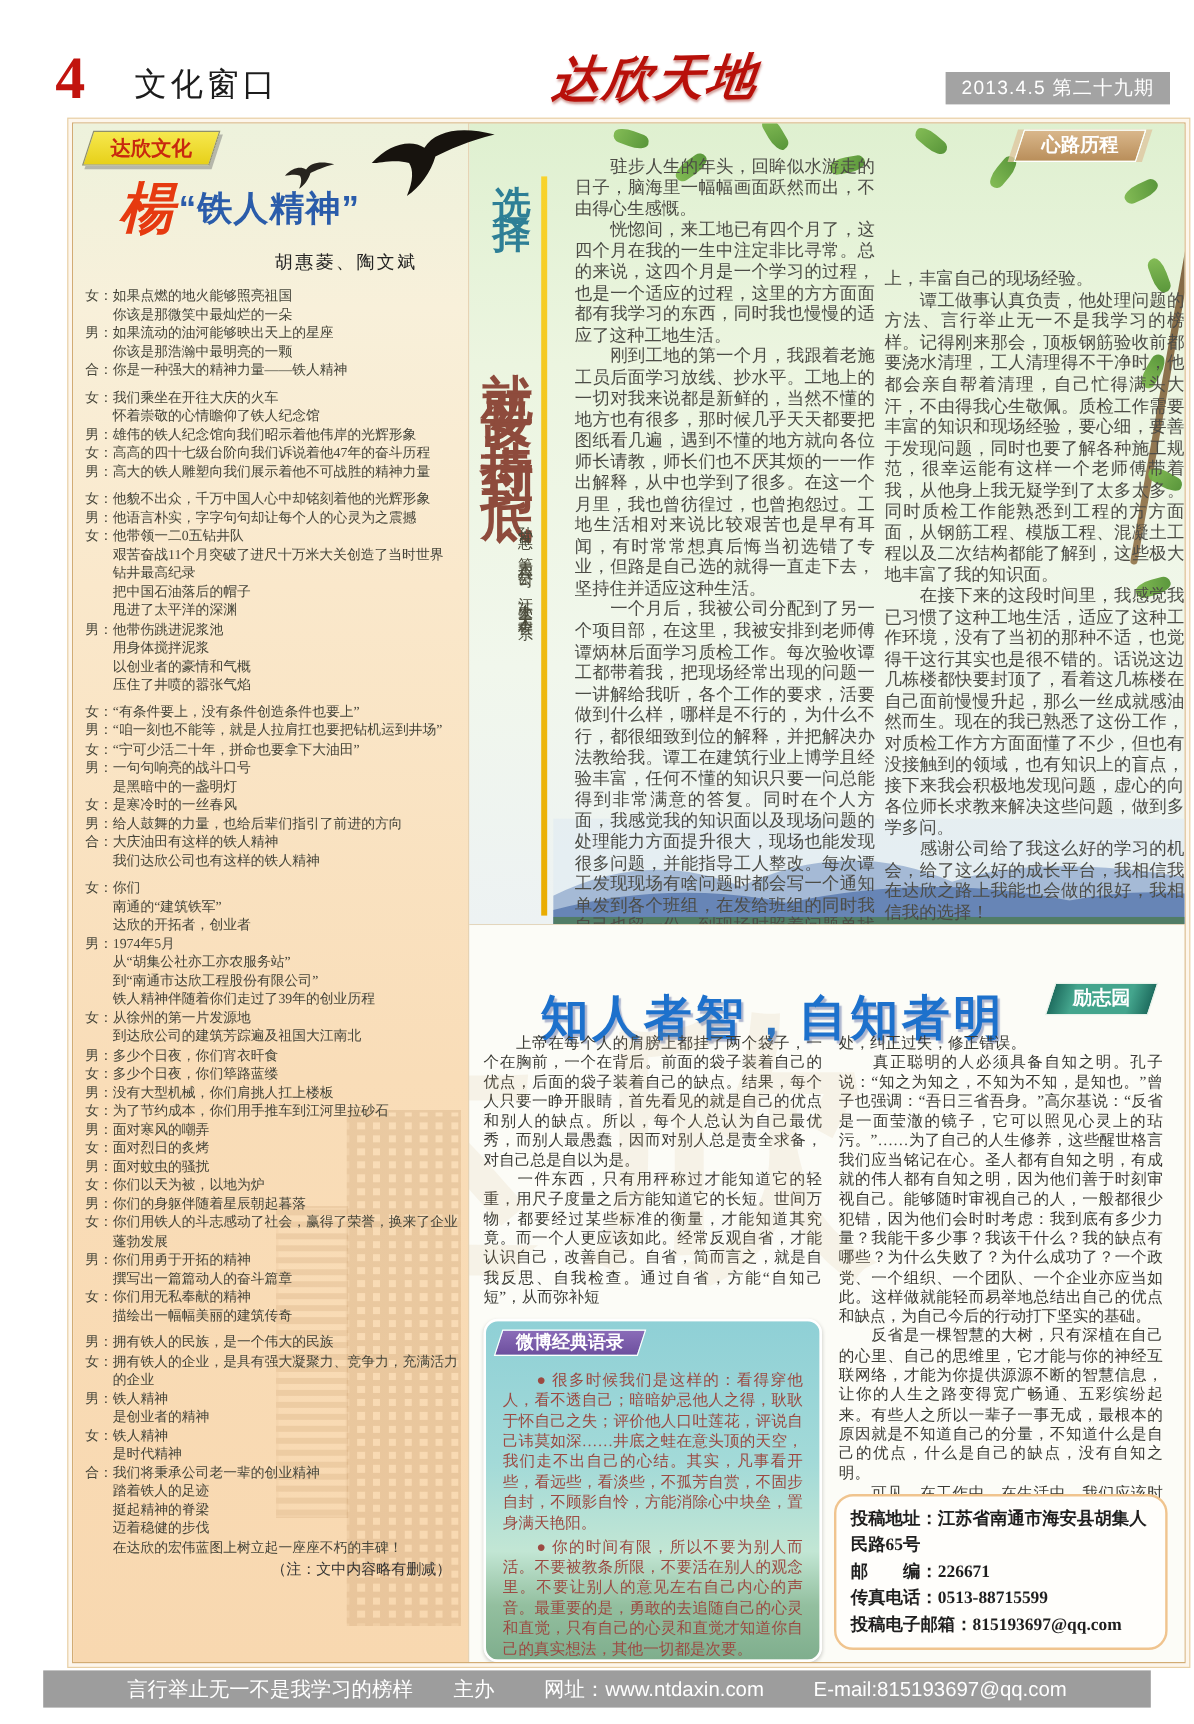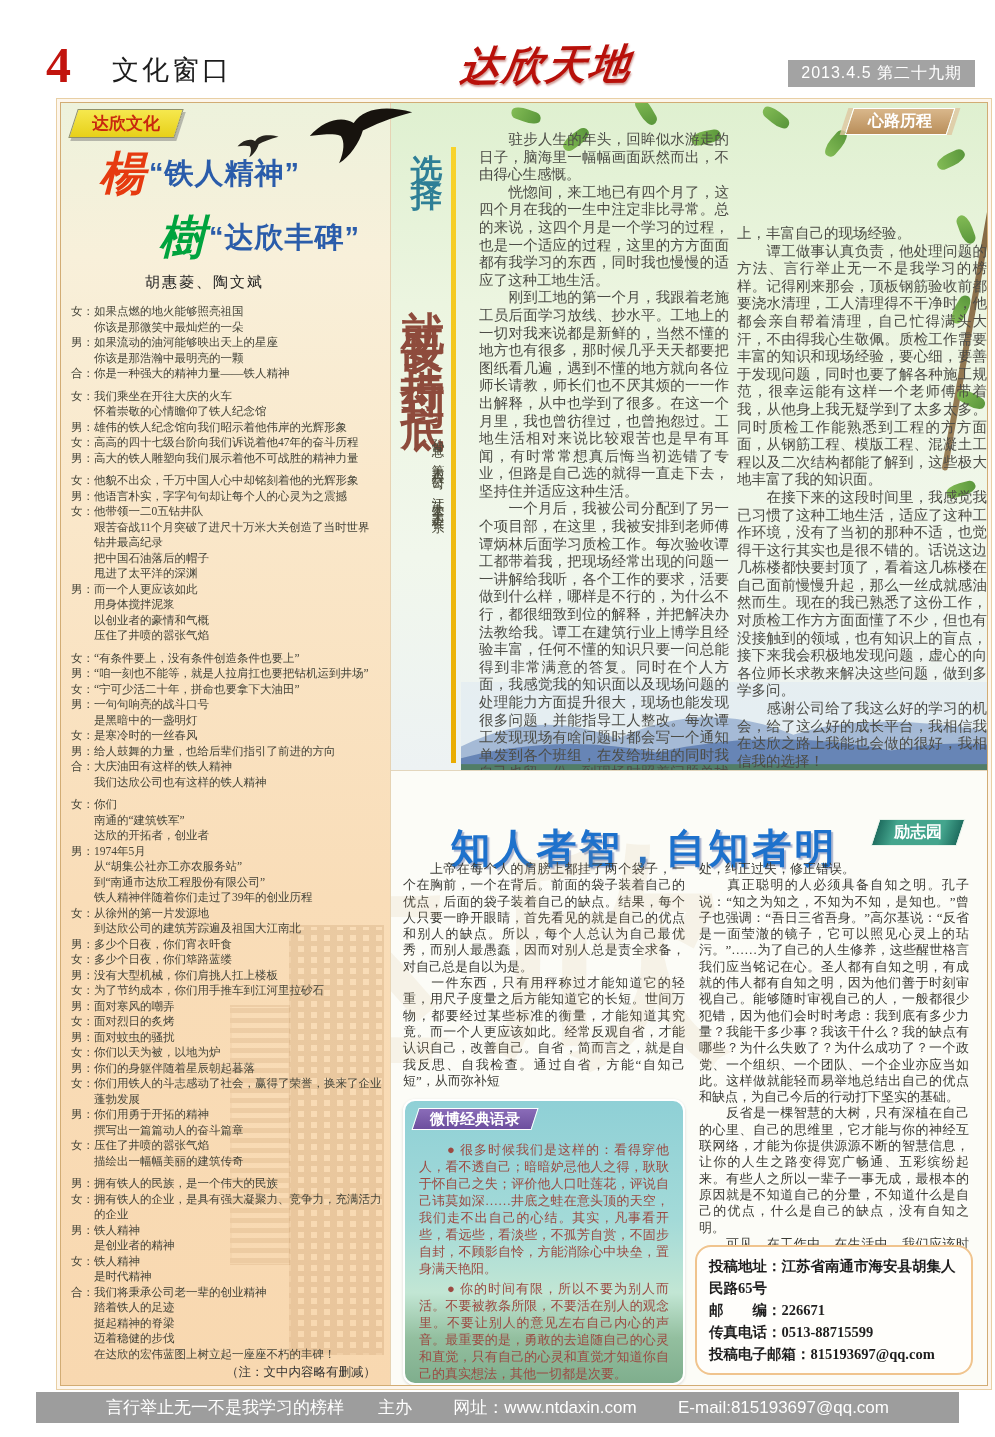--- a/index.html
+++ b/index.html
@@ -29,21 +29,21 @@
   .left-panel { position:relative; width:330px; height:100%; background:linear-gradient(180deg,#edf2dc 0%,#f8f0da 12%,#fae8cb 30%,#f9ddb8 62%,#f8d8b0 100%); border-right:1px solid #e6d3b4; z-index:2; }
   .left-panel .tag-daxin { position:absolute; left:12px; top:6px; }
   .swallow { position:absolute; width:110px; height:64px; right:-26px; top:0; z-index:3; }
   .swallow-small { position:absolute; width:44px; height:26px; right:110px; top:30px; opacity:.92; z-index:3; }
   .poem-title { position:relative; margin:40px 0 0 0; z-index:2; }
   .pt-row1 { margin-left:38px; }
   .pt-row2 { margin-left:98px; margin-top:2px; }
   .pt-char1 { font-size:46px; font-weight:bold; color:#e63a10; font-style:italic; vertical-align:-6px;}
   .pt-char2 { font-size:46px; font-weight:bold; color:#00a33e; font-style:italic; vertical-align:-6px;}
   .pt-text { font-size:29px; font-weight:bold; color:#2a5caa; font-family:"Liberation Sans",sans-serif; letter-spacing:1px;}
-  .pt-authors { text-align:center; margin:4px 42px 4px 0; font-size:15px; color:#222; letter-spacing:2px; }
+  .pt-authors { text-align:right; margin:4px 42px 4px 0; font-size:15px; color:#222; letter-spacing:2px; }
   .poem { position:relative; margin:12px 6px 0 10px; font-size:11.5px; line-height:15.5px; color:#45453a; z-index:2; }
   .poem-line { padding-left:24px; text-indent:-24px; white-space:normal; }
   .poem-line.gap { height:7px; }
   .poem-note { text-align:right; margin:2px 14px 0 0; font-size:12.5px; color:#333; z-index:2; position:relative;}
   .building { position:absolute; bottom:30px; right:6px; width:95px; height:430px; opacity:.16; background:repeating-linear-gradient(0deg,#a06a32 0 5px,transparent 5px 11px),repeating-linear-gradient(90deg,#a06a32 0 7px,transparent 7px 13px); border:2px solid rgba(160,106,50,.5); z-index:1;}
   .building2 { position:absolute; bottom:120px; right:100px; width:60px; height:260px; opacity:.12; background:repeating-linear-gradient(0deg,#a06a32 0 5px,transparent 5px 10px); border:2px solid rgba(160,106,50,.4); z-index:1;}
 
   
   .right-area { flex:1; display:flex; flex-direction:column; }
 
@@ -105,24 +105,20 @@
         </svg>
       <svg class="swallow-small" viewBox="0 0 120 70">
           <path d="M4 36 C20 18 40 14 52 22 C62 6 86 2 116 10 C92 16 74 24 62 30 C58 44 48 58 36 66 C42 52 42 42 38 36 C26 32 12 36 4 36 Z" fill="#17130e"></path>
         </svg>
 
       <div class="poem-title">
         <div class="pt-row1">
           <span class="pt-char1">楊</span>
           <span class="pt-text">“铁人精神”</span>
         </div>
-        <div class="pt-row2">
-          <span class="pt-char2">樹</span>
-          <span class="pt-text">“达欣丰碑”</span>
-        </div>
         <div class="pt-authors">胡惠菱、陶文斌</div>
       </div>
 
       <div class="poem">
           <div class="poem-line">女：如果点燃的地火能够照亮祖国</div>
           <div class="poem-line">　　你该是那微笑中最灿烂的一朵</div>
           <div class="poem-line">男：如果流动的油河能够映出天上的星座</div>
           <div class="poem-line">　　你该是那浩瀚中最明亮的一颗</div>
           <div class="poem-line">合：你是一种强大的精神力量——铁人精神</div>
           <div class="poem-line gap"></div>
@@ -132,21 +128,21 @@
           <div class="poem-line">女：高高的四十七级台阶向我们诉说着他47年的奋斗历程</div>
           <div class="poem-line">男：高大的铁人雕塑向我们展示着他不可战胜的精神力量</div>
           <div class="poem-line gap"></div>
           <div class="poem-line">女：他貌不出众，千万中国人心中却铭刻着他的光辉形象</div>
           <div class="poem-line">男：他语言朴实，字字句句却让每个人的心灵为之震撼</div>
           <div class="poem-line">女：他带领一二0五钻井队</div>
           <div class="poem-line">　　艰苦奋战11个月突破了进尺十万米大关创造了当时世界</div>
           <div class="poem-line">　　钻井最高纪录</div>
           <div class="poem-line">　　把中国石油落后的帽子</div>
           <div class="poem-line">　　甩进了太平洋的深渊</div>
-          <div class="poem-line">男：而一个人更应该如此</div>
+          <div class="poem-line">男：他带伤跳进泥浆池</div>
           <div class="poem-line">　　用身体搅拌泥浆</div>
           <div class="poem-line">　　以创业者的豪情和气概</div>
           <div class="poem-line">　　压住了井喷的嚣张气焰</div>
           <div class="poem-line gap"></div>
           <div class="poem-line">女：“有条件要上，没有条件创造条件也要上”</div>
           <div class="poem-line">男：“咱一刻也不能等，就是人拉肩扛也要把钻机运到井场”</div>
           <div class="poem-line">女：“宁可少活二十年，拼命也要拿下大油田”</div>
           <div class="poem-line">男：一句句响亮的战斗口号</div>
           <div class="poem-line">　　是黑暗中的一盏明灯</div>
           <div class="poem-line">女：是寒冷时的一丝春风</div>
@@ -169,21 +165,21 @@
           <div class="poem-line">女：为了节约成本，你们用手推车到江河里拉砂石</div>
           <div class="poem-line">男：面对寒风的嘲弄</div>
           <div class="poem-line">女：面对烈日的炙烤</div>
           <div class="poem-line">男：面对蚊虫的骚扰</div>
           <div class="poem-line">女：你们以天为被，以地为炉</div>
           <div class="poem-line">男：你们的身躯伴随着星辰朝起暮落</div>
           <div class="poem-line">女：你们用铁人的斗志感动了社会，赢得了荣誉，换来了企业</div>
           <div class="poem-line">　　蓬勃发展</div>
           <div class="poem-line">男：你们用勇于开拓的精神</div>
           <div class="poem-line">　　撰写出一篇篇动人的奋斗篇章</div>
-          <div class="poem-line">女：压住了井喷的嚣张气焰</div>
+          <div class="poem-line">女：你们用无私奉献的精神</div>
           <div class="poem-line">　　描绘出一幅幅美丽的建筑传奇</div>
           <div class="poem-line gap"></div>
           <div class="poem-line">男：拥有铁人的民族，是一个伟大的民族</div>
           <div class="poem-line">女：拥有铁人的企业，是具有强大凝聚力、竞争力，充满活力</div>
           <div class="poem-line">　　的企业</div>
           <div class="poem-line">男：铁人精神</div>
           <div class="poem-line">　　是创业者的精神</div>
           <div class="poem-line">女：铁人精神</div>
           <div class="poem-line">　　是时代精神</div>
           <div class="poem-line">合：我们将秉承公司老一辈的创业精神</div>

